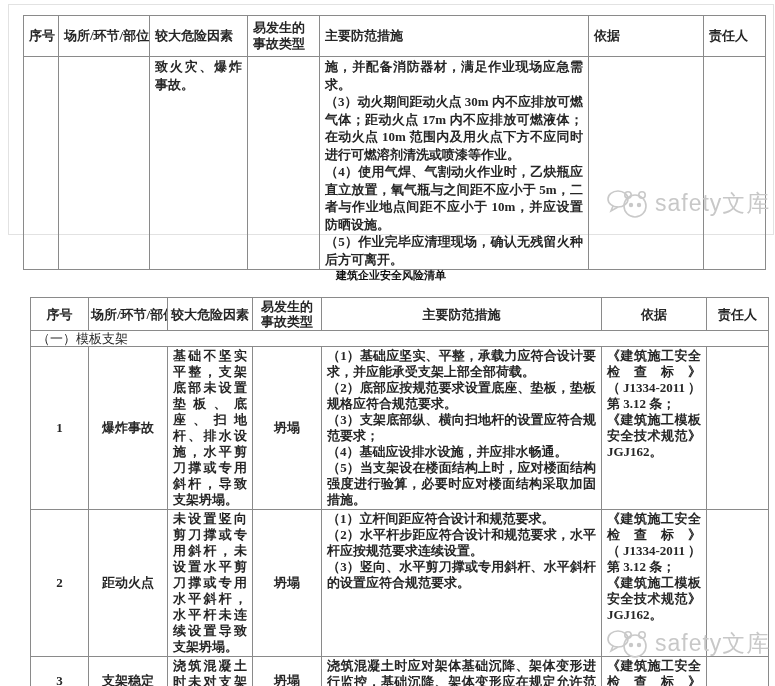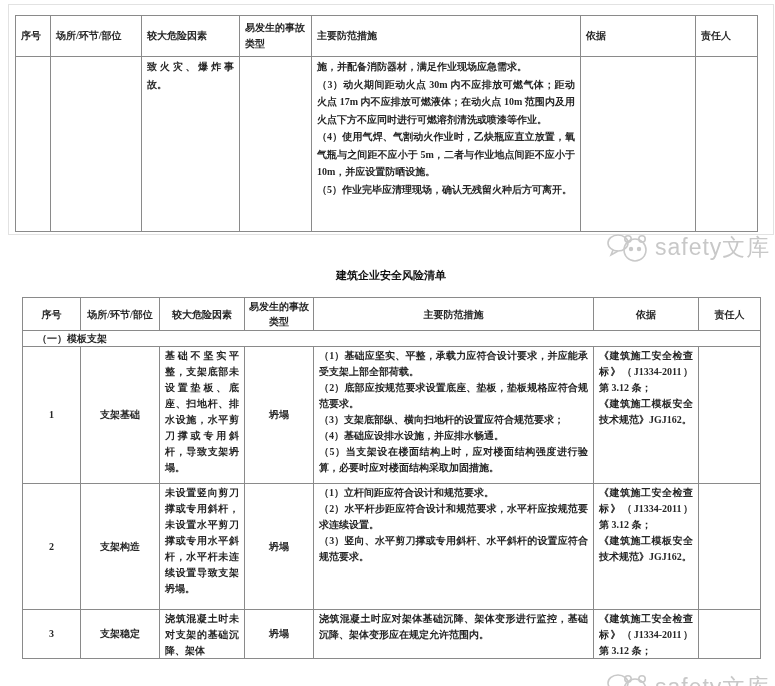--- a/index.html
+++ b/index.html
@@ -11,54 +11,55 @@
     color:#262626;
     overflow:hidden;
   }
   .frame{
     position:absolute;left:8px;top:4px;width:764px;height:229px;
     border:1px solid #e2e2e2;
   }
   table.t{
     position:absolute;
     border-collapse:collapse;table-layout:fixed;
-    font-size:10px;
+    font-size:13px;
+    margin-left:8px;
   }
   table.t th,table.t td{
     border:1px solid #8a8a8a;
     padding:1px 5px;
     font-weight:bold;
     overflow:hidden;
   }
   
   .t1{left:15px;top:15px;width:742px;line-height:17.5px;}
   .t1 thead th{height:38px;text-align:left;font-weight:bold;vertical-align:middle;line-height:16px;}
   .t1 tbody td{height:172px;vertical-align:top;}
   
   .t2{left:22px;top:297px;width:738px;line-height:16px;}
   .t2 thead th{height:29px;text-align:center;font-weight:bold;vertical-align:middle;line-height:15px;padding:1px 2px;}
-  .t2 tr.section td{font-weight:bold;height:15px;padding:0 14px;line-height:15px;}
+  .t2 tr.section td{font-weight:normal;height:15px;padding:0 6px;line-height:15px;}
   .t2 tr.r1 td{height:134px;}
   .t2 tr.r2 td{height:123px;}
   .t2 tr.r3 td{height:46px;}
   .t2 td{vertical-align:top;}
   td.mid{vertical-align:middle !important;text-align:center;}
   .tx{text-align:justify;white-space:pre-line;}
   .clip3{max-height:46px;overflow:hidden;}
   .nowrap{white-space:nowrap;}
   
   .title{
     position:absolute;left:22px;top:268px;width:738px;
     text-align:center;font-weight:bold;font-size:11px;color:#111;
   }
   
   .wm{
     position:absolute;display:flex;align-items:center;gap:3px;
     color:#c8c8c8;font-family:"Liberation Sans","DejaVu Sans",sans-serif;
-    font-size:23px;letter-spacing:1px;z-index:5;pointer-events:none;margin-top:44px;
+    font-size:23px;letter-spacing:1px;z-index:5;pointer-events:none;
   }
   .wm1{left:606px;top:186px;}
   .wm2{left:606px;top:626px;}
   .wm svg{display:block;}
 </style>
 </head>
 <body>
 
 <div class="frame"></div>
 
@@ -122,36 +123,36 @@
       <th>责任人</th>
     </tr>
   </thead>
   <tbody>
     <tr class="section">
       <td colspan="7">（一）模板支架</td>
     </tr>
 
     <tr class="r1">
       <td class="mid">1</td>
-      <td class="mid">支架基础</td>
+      <td class="mid">爆炸事故</td>
       <td class="tx">基础不坚实平整，支架底部未设置垫板、底座、扫地杆、排水设施，水平剪刀撑或专用斜杆，导致支架坍塌。</td>
       <td class="mid">坍塌</td>
       <td class="tx">（1）基础应坚实、平整，承载力应符合设计要求，并应能承受支架上部全部荷载。
 （2）底部应按规范要求设置底座、垫板，垫板规格应符合规范要求。
 （3）支架底部纵、横向扫地杆的设置应符合规范要求；
 （4）基础应设排水设施，并应排水畅通。
 （5）当支架设在楼面结构上时，应对楼面结构强度进行验算，必要时应对楼面结构采取加固措施。</td>
       <td class="tx">《建筑施工安全检查标》（J1334-2011）第 3.12 条；
 《建筑施工模板安全技术规范》JGJ162。</td>
       <td></td>
     </tr>
 
     <tr class="r2">
       <td class="mid">2</td>
-      <td class="mid">支架构造</td>
+      <td class="mid">距动火点</td>
       <td class="tx">未设置竖向剪刀撑或专用斜杆，未设置水平剪刀撑或专用水平斜杆，水平杆未连续设置导致支架坍塌。</td>
       <td class="mid">坍塌</td>
       <td class="tx">（1）立杆间距应符合设计和规范要求。
 （2）水平杆步距应符合设计和规范要求，水平杆应按规范要求连续设置。
 （3）竖向、水平剪刀撑或专用斜杆、水平斜杆的设置应符合规范要求。</td>
       <td class="tx">《建筑施工安全检查标》（J1334-2011）第 3.12 条；
 《建筑施工模板安全技术规范》JGJ162。</td>
       <td></td>
     </tr>
 

